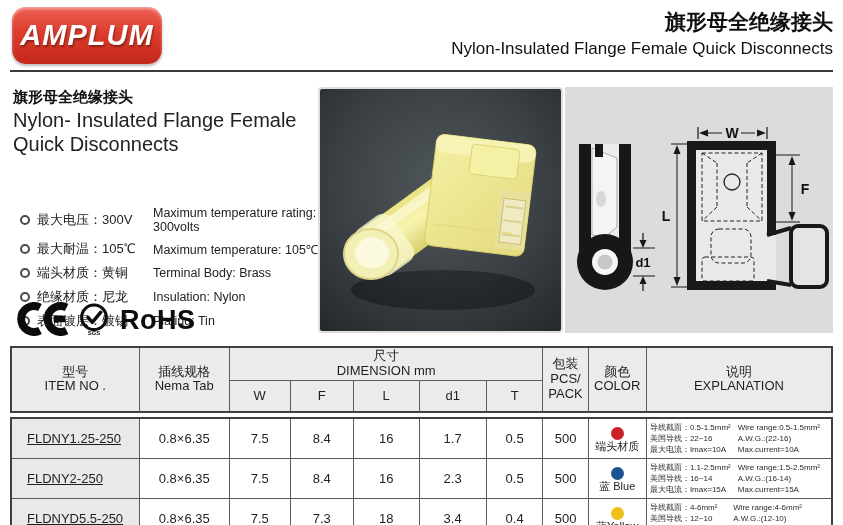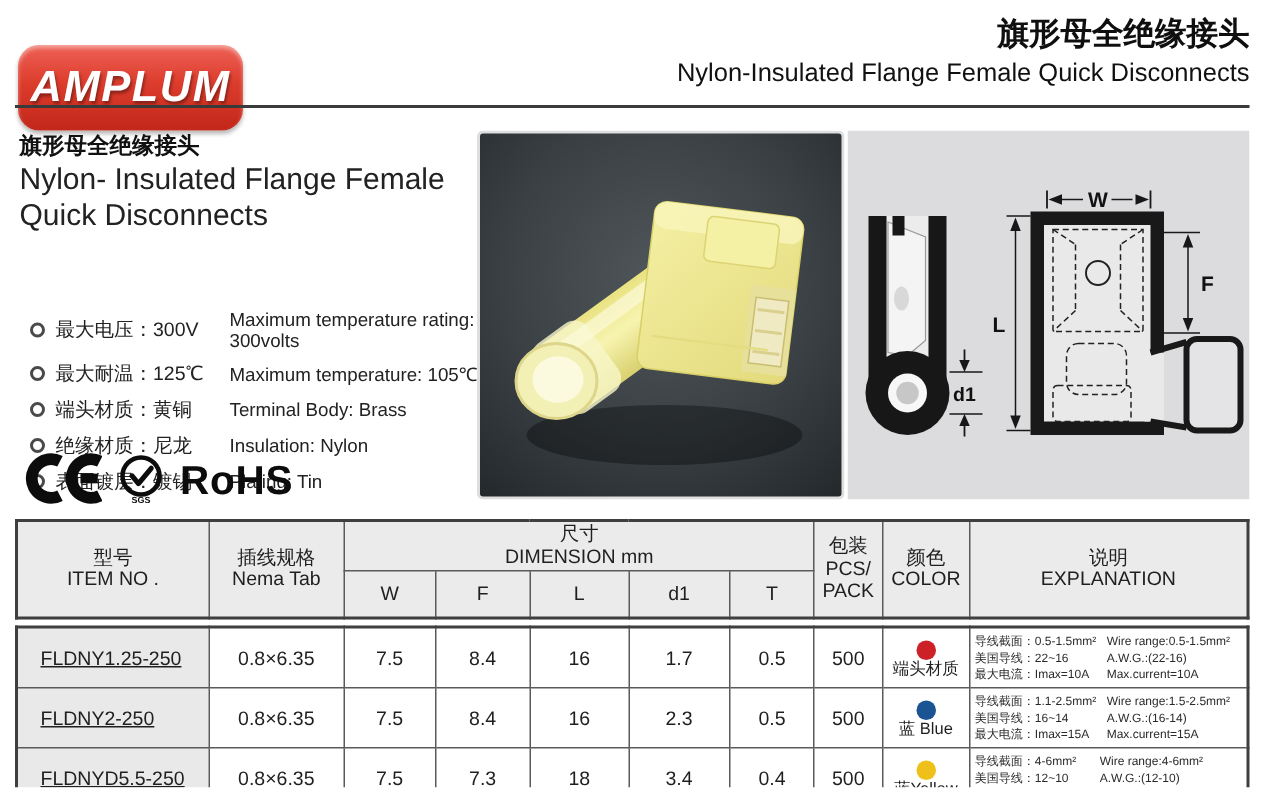--- a/index.html
+++ b/index.html
@@ -3,21 +3,21 @@
 <meta charset="utf-8">
 <style>
   html,body{margin:0;padding:0;background:#ffffff;}
   .page{position:relative;width:843px;height:525px;background:#fff;overflow:hidden;
         font-family:"Liberation Sans",sans-serif;color:#1d1d1d;}
 
   
   .logo{position:absolute;left:12px;top:7px;width:150px;height:57px;border-radius:14px;
         background:linear-gradient(#ee6156 0%,#dc3c2c 45%,#c2271a 100%);
         display:flex;align-items:center;justify-content:center;
-        box-shadow:inset 0 2px 3px rgba(255,255,255,.45), 0 2px 3px rgba(0,0,0,.28);margin-top:23px;}
+        box-shadow:inset 0 2px 3px rgba(255,255,255,.45), 0 2px 3px rgba(0,0,0,.28);}
   .logo span{color:#fff;font-weight:bold;font-style:italic;font-size:29px;letter-spacing:1px;
         text-shadow:1px 2px 2px rgba(0,0,0,.35);}
   .head-titles{position:absolute;right:10px;top:8px;text-align:right;}
   .head-cn{font-size:21px;font-weight:bold;color:#0f0f0f;}
   .head-en{font-size:17px;color:#111;margin-top:3px;}
   .rule{position:absolute;left:10px;right:10px;top:70px;border-top:2px solid #3a3a3a;}
 
   
   .info{position:absolute;left:13px;top:88px;width:300px;}
   .info-cn{font-size:15px;font-weight:bold;color:#111;}
@@ -74,21 +74,21 @@
   </div>
 
   <div class="specs">
     <div class="spec-row">
       <span class="bullet"></span>
       <span class="spec-cn">最大电压：300V</span>
       <span class="spec-en">Maximum temperature rating: 300volts</span>
     </div>
     <div class="spec-row">
       <span class="bullet"></span>
-      <span class="spec-cn">最大耐温：125℃</span>
+      <span class="spec-cn">最大耐温：105℃</span>
       <span class="spec-en">Maximum temperature: 105℃</span>
     </div>
     <div class="spec-row">
       <span class="bullet"></span>
       <span class="spec-cn">端头材质：黄铜</span>
       <span class="spec-en">Terminal Body: Brass</span>
     </div>
     <div class="spec-row">
       <span class="bullet"></span>
       <span class="spec-cn">绝缘材质：尼龙</span>

